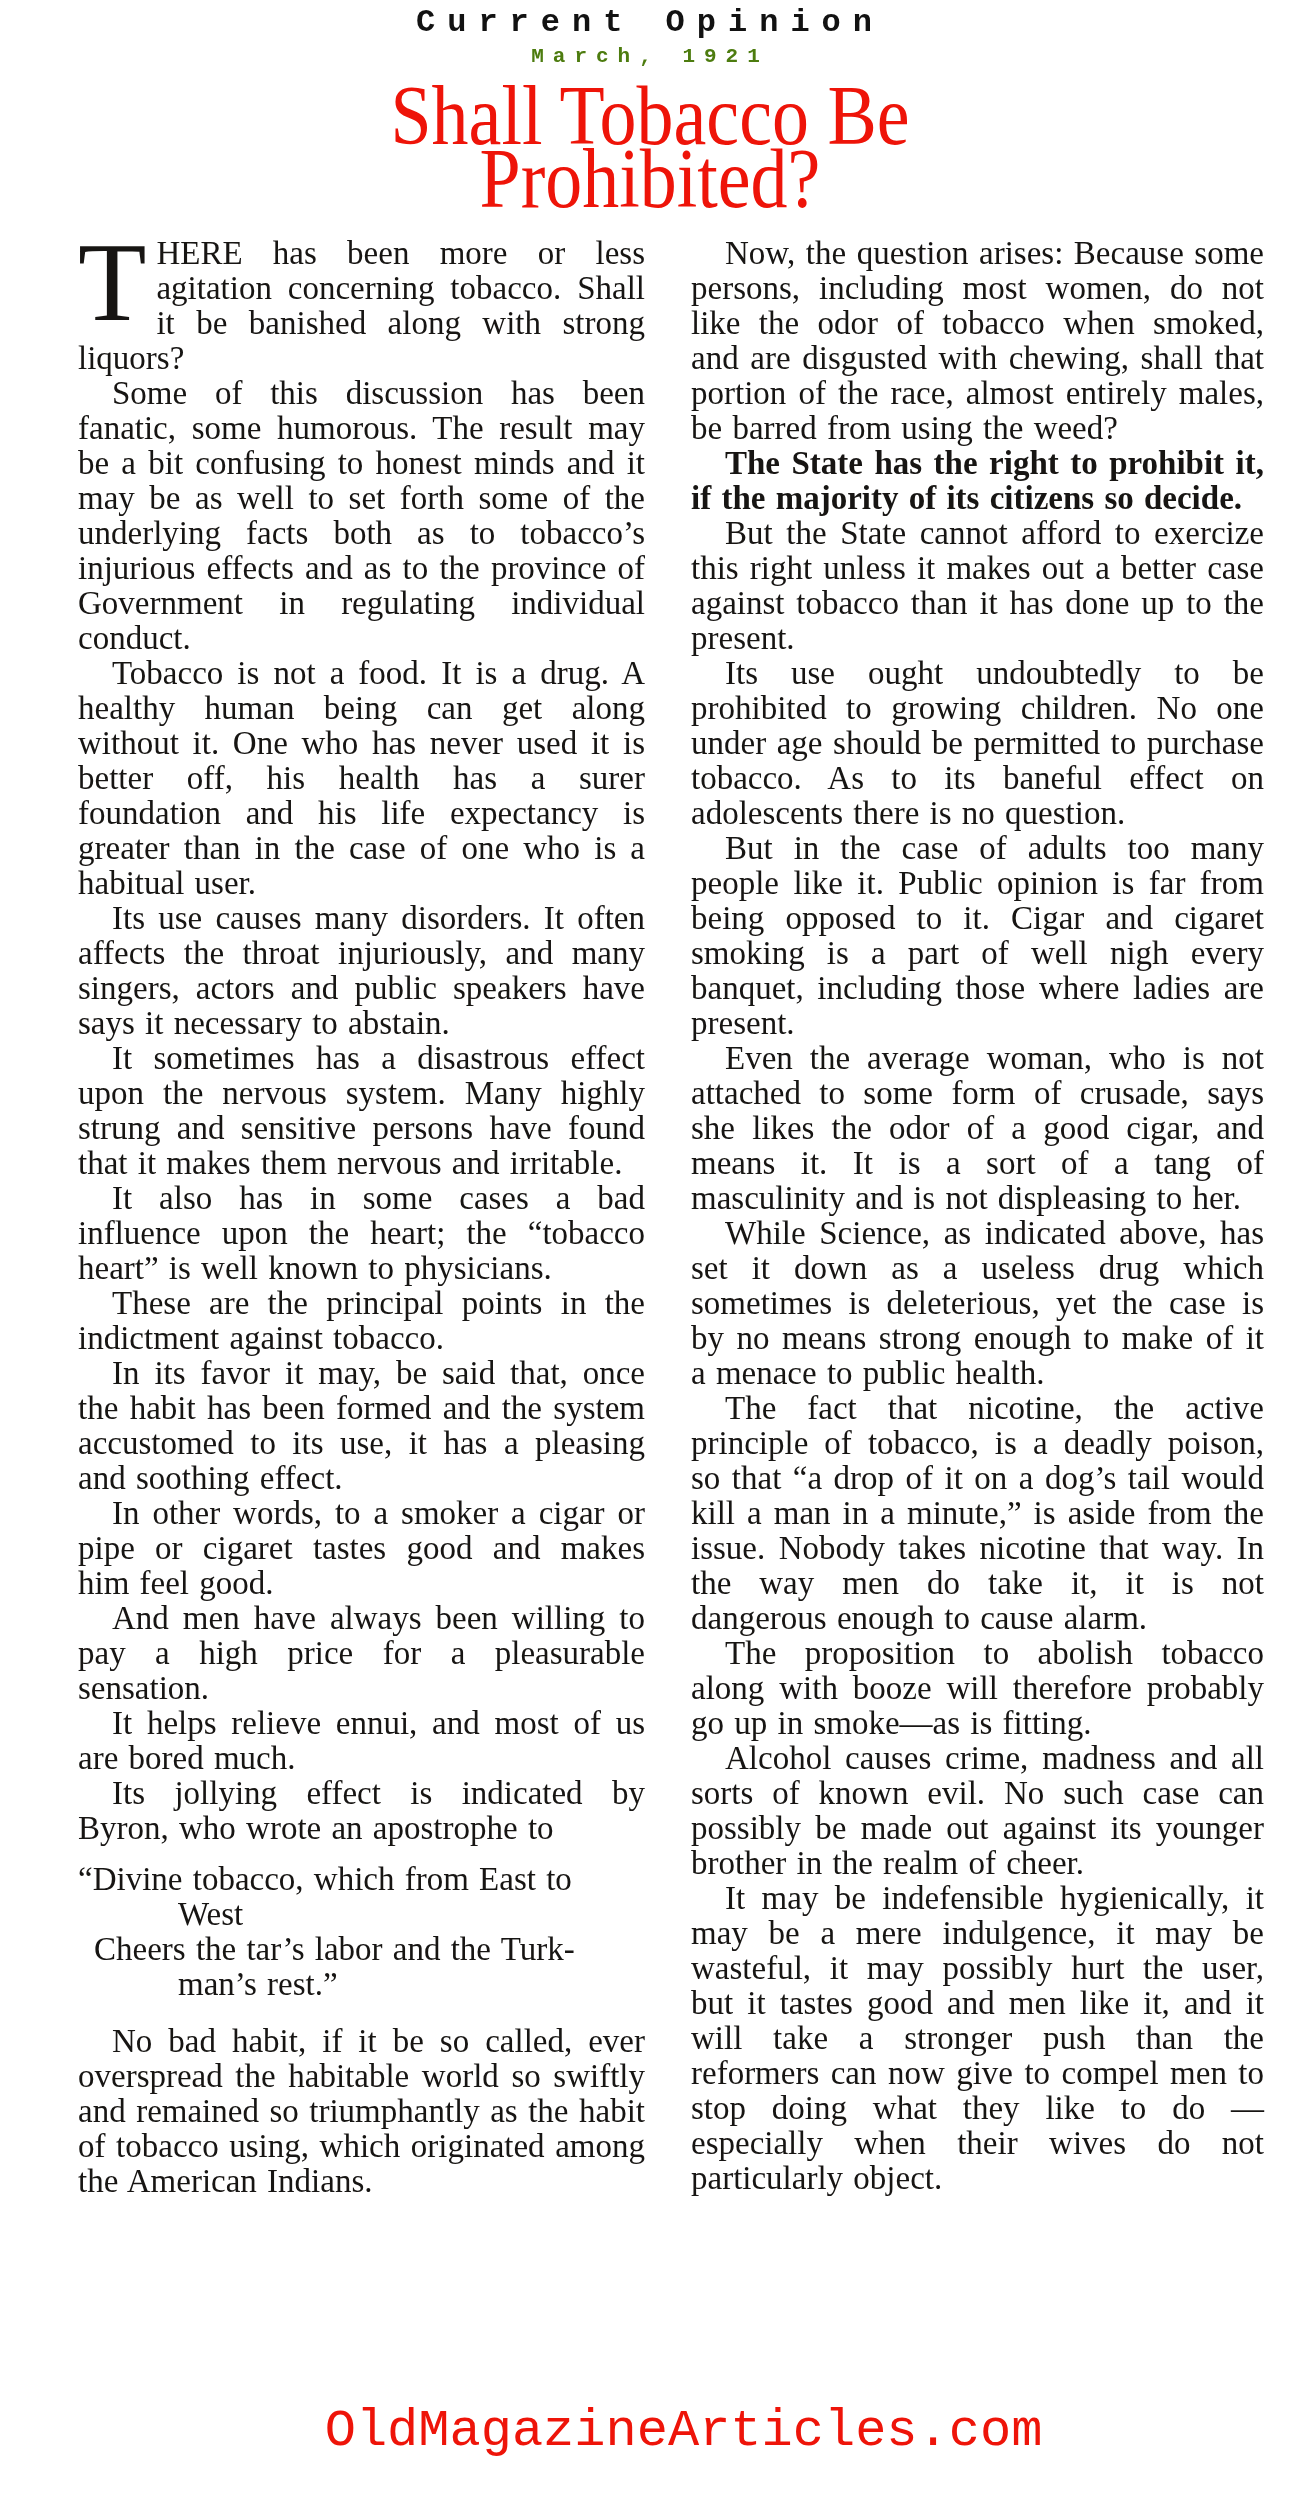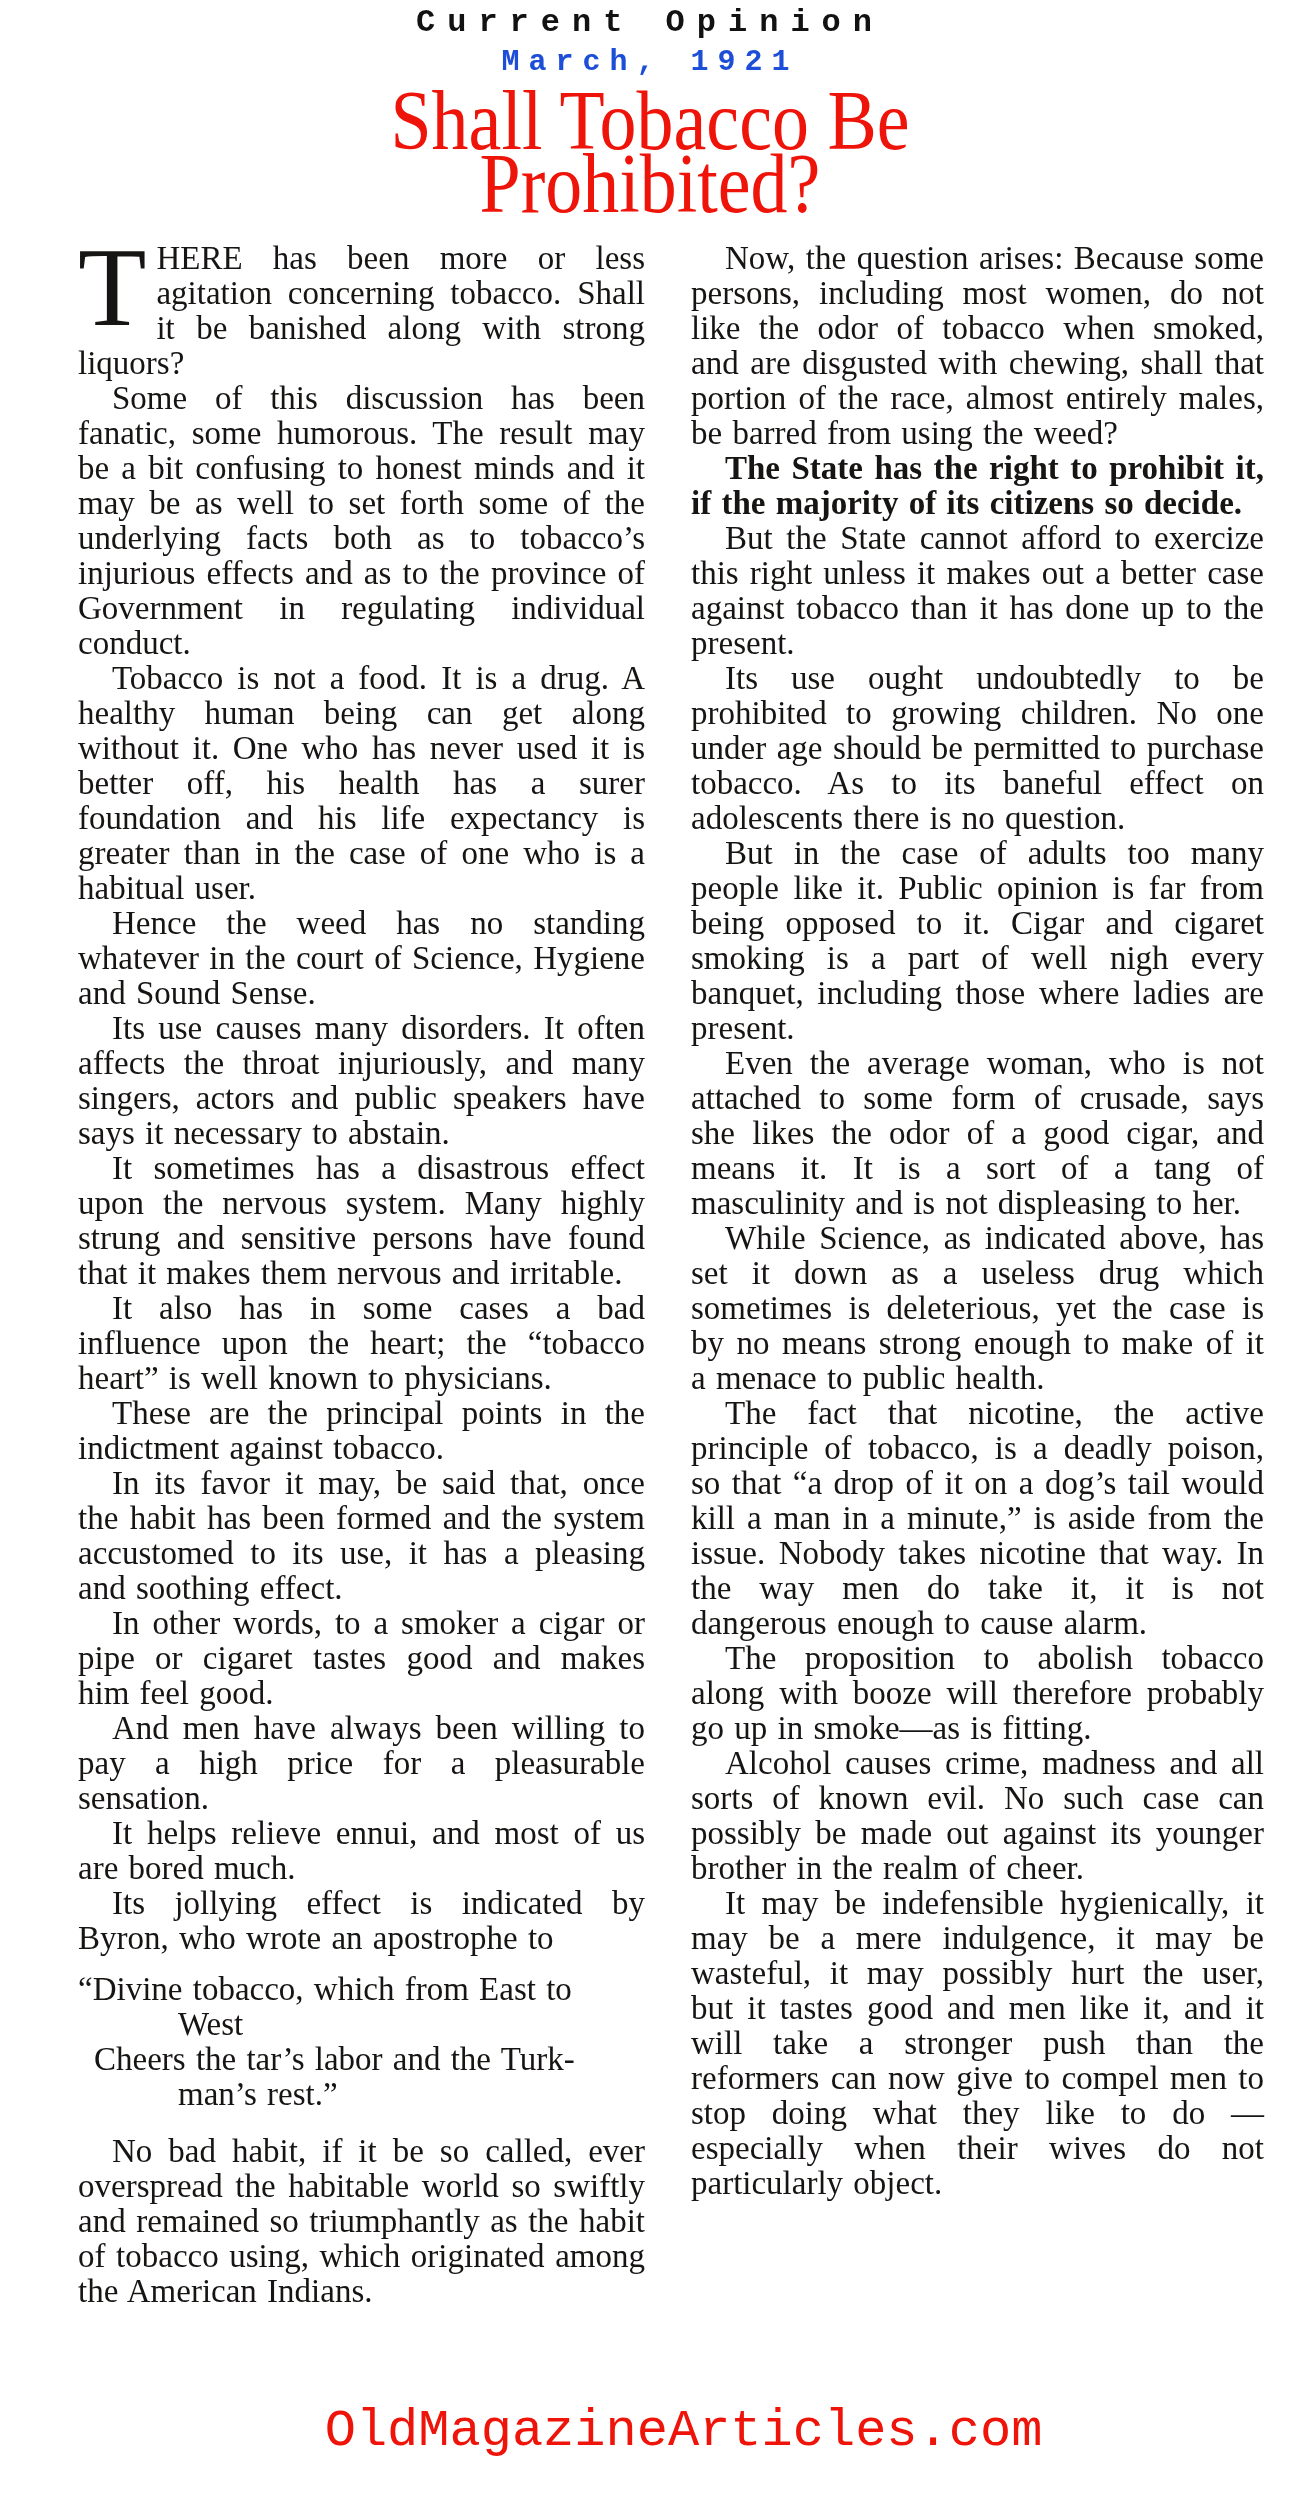--- a/index.html
+++ b/index.html
@@ -25,24 +25,23 @@
   .magazine{
     font-family:"Liberation Mono", monospace;
     font-weight:700;
     font-size:32px; line-height:34px;
     letter-spacing:12px;
     color:#121212;
   }
   .issue{
     font-family:"Liberation Mono", monospace;
     font-weight:700;
-    font-size:30px; line-height:34px;
+    font-size:21px; line-height:34px;
     letter-spacing:9px;
-    margin-top:5px;
-    color:#1d4ed8;
+    color:#4d7c0f;
   }
   .title{
     margin:10px 0 0 0;
     font-weight:400;
     color:var(--red);
     font-size:84px; line-height:63px;
     transform:scaleX(0.88);
     transform-origin:50% 0;
   }
   .tline{white-space:nowrap;}
@@ -98,21 +97,20 @@
       <div class="tline">Shall Tobacco Be</div>
       <div class="tline">Prohibited?</div>
     </h1>
   </header>
 
   <main class="article">
     <section class="col col-left" id="col-left">
         <p class="first"><span class="dropcap">T</span>HERE has been more or less agitation concerning tobacco.  Shall it be banished along with strong liquors?</p>
         <p>Some of this discussion has been fanatic, some humorous.  The result may be a bit confusing to honest minds and it may be as well to set forth some of the underlying facts both as to tobacco’s injurious effects and as to the province of Government in regulating individual conduct.</p>
         <p>Tobacco is not a food.  It is a drug. A healthy human being can get along without it.  One who has never used it is better off, his health has a surer foundation and his life expectancy is greater than in the case of one who is a habitual user.</p>
-        <p class="gap">Hence the weed has no standing whatever in the court of Science, Hygiene and Sound Sense.</p>
         <p>Its use causes many disorders.  It often affects the throat injuriously, and many singers, actors and public speakers have says it necessary to abstain.</p>
         <p>It sometimes has a disastrous effect upon the nervous system.  Many highly strung and sensitive persons have found that it makes them nervous and irritable.</p>
         <p>It also has in some cases a bad influence upon the heart; the “tobacco heart” is well known to physicians.</p>
         <p>These are the principal points in the indictment against tobacco.</p>
         <p>In its favor it may, be said that, once the habit has been formed and the system accustomed to its use, it has a pleasing and soothing effect.</p>
         <p>In other words, to a smoker a cigar or pipe or cigaret tastes good and makes him feel good.</p>
         <p>And men have always been willing to pay a high price for a pleasurable sensation.</p>
         <p>It helps relieve ennui, and most of us are bored much.</p>
         <p>Its jollying effect is indicated by Byron, who wrote an apostrophe to</p>
         <div class="quote">

